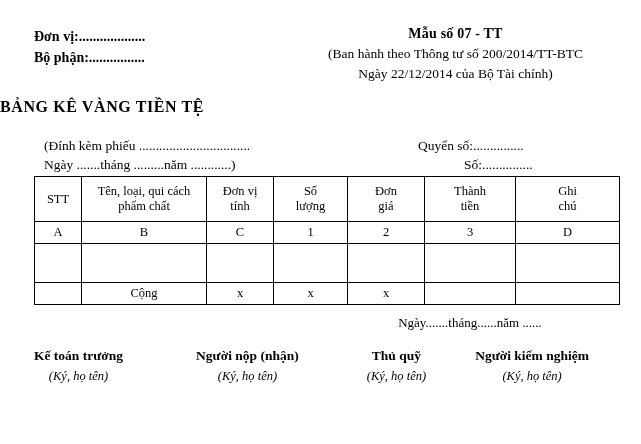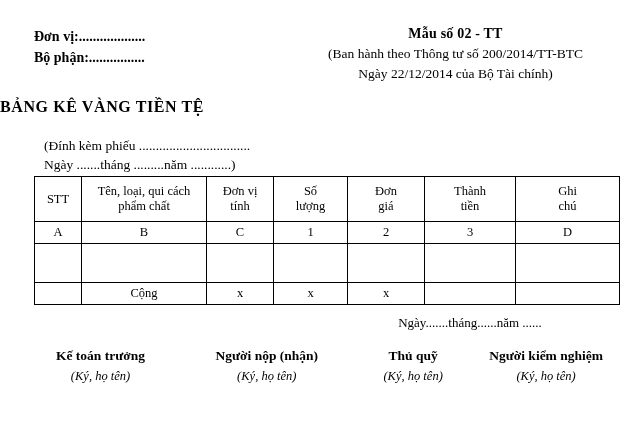--- a/index.html
+++ b/index.html
@@ -139,48 +139,52 @@
     display: block;
     line-height: 18px;
   }
   .sign-block .note {
     font-size: 12.5px;
     font-style: italic;
     display: block;
     line-height: 18px;
     margin-top: 2px;
   }
-  .sb-0 { margin-left: 36px; }
+  .sb-0 { margin-left: 14px; }
   .sb-1 { margin-left: 24px; }
   .sb-2 { margin-left: 19px; }
-  .sb-3 { margin-right: 22px; }
+  .sb-3 { margin-right: 36px; }
 </style>
 </head>
 <body>
 
 <div class="page">
 
   <div class="hdr-left">
     <div>Đơn vị:...................</div>
     <div>Bộ phận:................</div>
   </div>
 
   <div class="hdr-right">
-    <div class="form-code">Mẫu số 02 - TT</div>
+    <div class="form-code">Mẫu số 07 - TT</div>
     <div>(Ban hành theo Thông tư số 200/2014/TT-BTC</div>
     <div>Ngày 22/12/2014 của Bộ Tài chính)</div>
   </div>
 
   <div class="doc-title">BẢNG KÊ VÀNG TIỀN TỆ</div>
 
   <div class="sub-left">
     <div>(Đính kèm phiếu .................................</div>
     <div>Ngày .......tháng .........năm ............)</div>
   </div>
 
+  <div class="sub-right">
+    <span class="r1">Quyển số:...............</span>
+    <span class="r2">Số:...............</span>
+  </div>
 
   <table class="sheet-table">
     <tbody>
       <tr class="row-head">
         <td class="c-stt">
           <div>STT</div>
         </td>
         <td class="c-name">
           <div>Tên, loại, qui cách</div>
           <div>phẩm chất</div>

